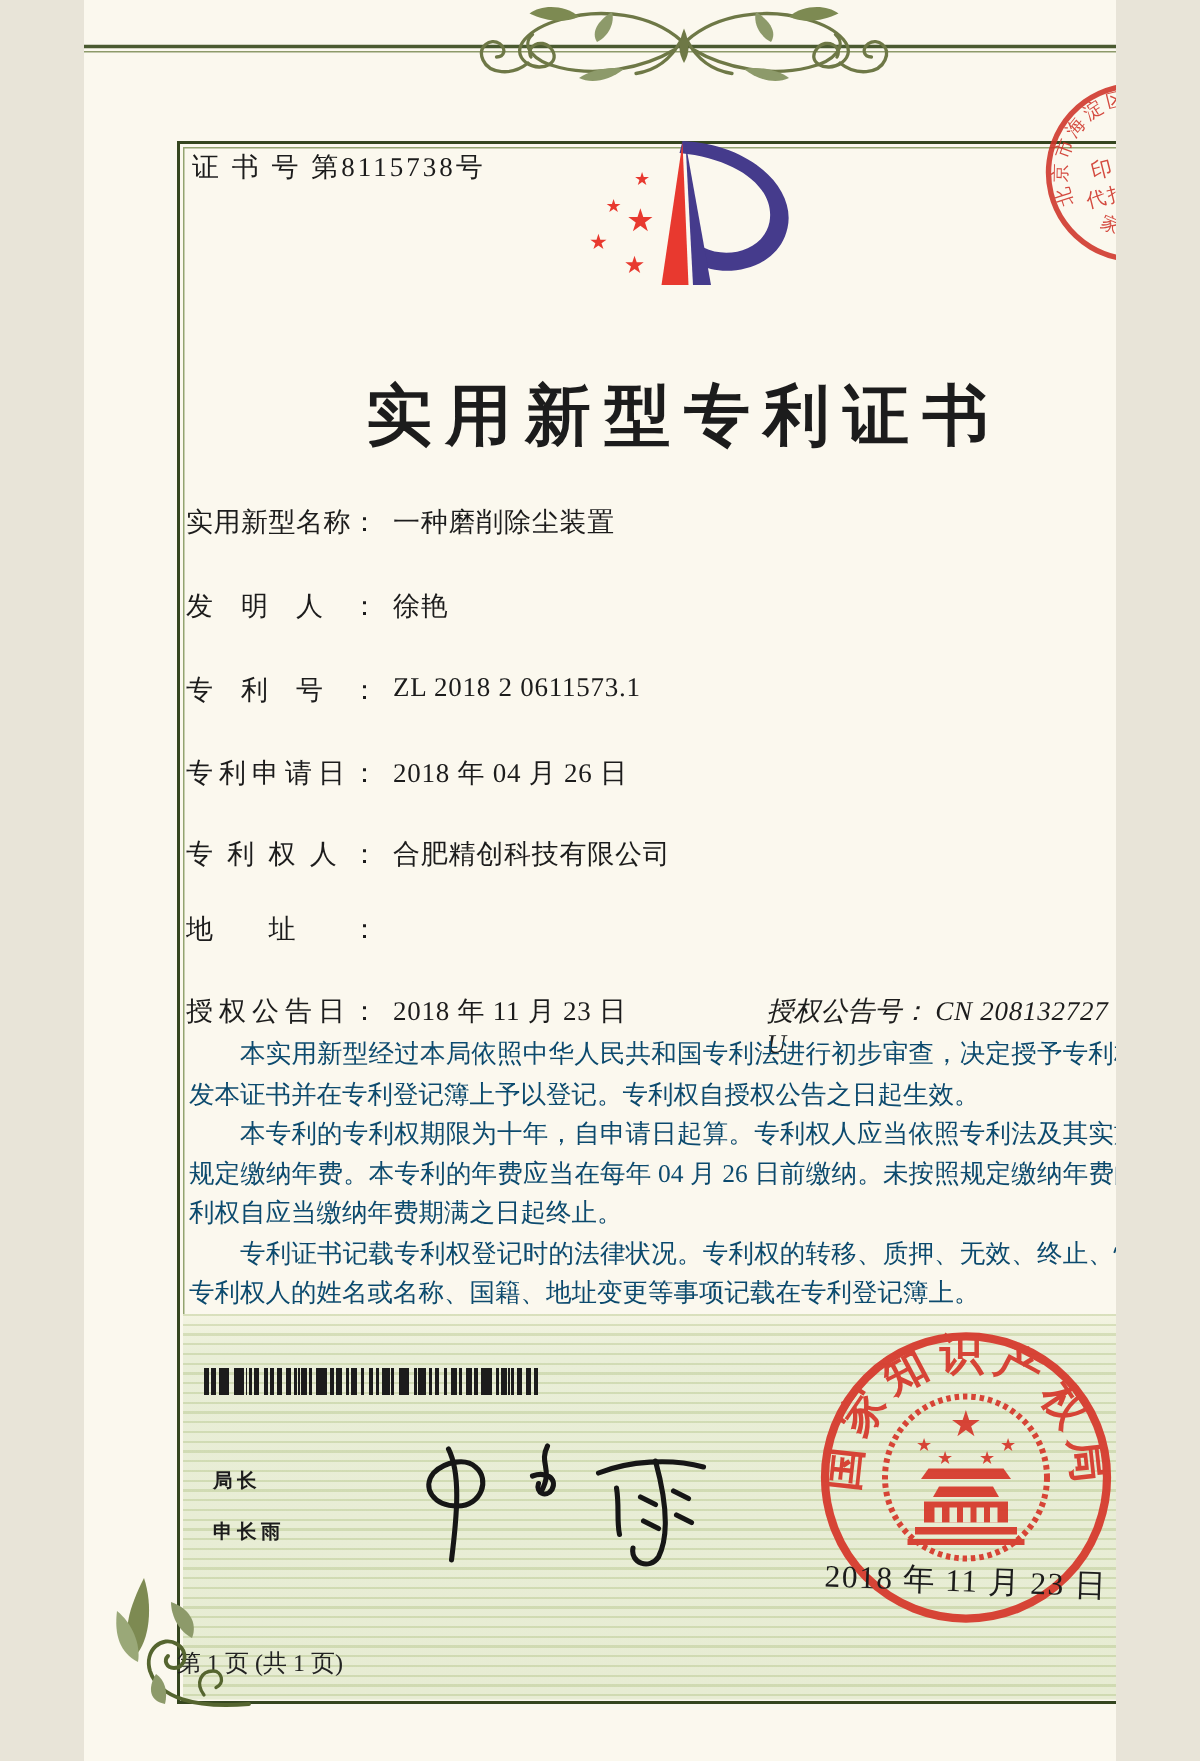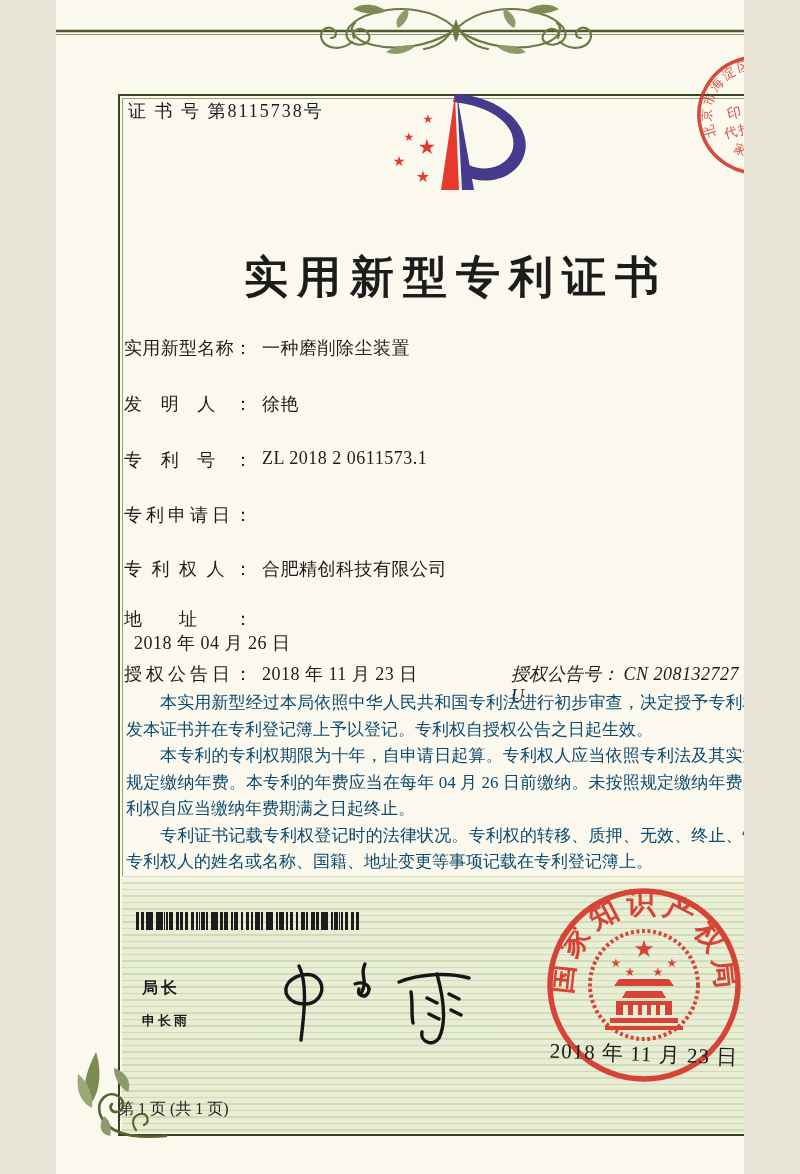--- a/index.html
+++ b/index.html
@@ -37,21 +37,21 @@
   .bodytext p { text-indent:2em; }
 
   .barcode {
     left:80px; top:912px; width:223px; height:18px;
     background:
       repeating-linear-gradient(90deg,#1c1c1c 0 2px,rgba(0,0,0,0) 2px 5px),
       repeating-linear-gradient(90deg,#1c1c1c 0 1px,rgba(0,0,0,0) 1px 7px),
       repeating-linear-gradient(90deg,#1c1c1c 0 3px,rgba(0,0,0,0) 3px 11px);
   }
 
-  .sig-title { left:86px; top:978px;  font-size:16px; font-weight:bold;
+  .sig-title { left:86px; top:978px;  font-size:13px; font-weight:bold;
                font-family:"Liberation Sans","DejaVu Sans",sans-serif; letter-spacing:3px; }
   .sig-name  { left:86px; top:1012px; font-size:13px; font-weight:bold;
                font-family:"Liberation Sans","DejaVu Sans",sans-serif; letter-spacing:3px; }
 
   .seal-date { left:478px; top:1040px; width:220px; text-align:center;
                font-size:21px; letter-spacing:1px; transform:rotate(2deg); }
 
   .footer { left:62px; top:1099px; width:650px; text-align:left; font-size:16px; color:#222; }
 </style>
 </head>
@@ -121,21 +121,21 @@
     <span class="fvalue">一种磨削除尘装置</span>
   </div>
   <div class="abs frow" style="top:392px;">
     <span class="flabel">发明人：</span>
     <span class="fvalue">徐艳</span>
   </div>
   <div class="abs frow" style="top:448px;">
     <span class="flabel">专利号：</span>
     <span class="fvalue">ZL 2018 2 0611573.1</span>
   </div>
-  <div class="abs frow" style="top:503px;flex-direction:column;">
+  <div class="abs frow" style="top:503px;">
     <span class="flabel">专利申请日：</span>
     <span class="fvalue">2018 年 04 月 26 日</span>
   </div>
   <div class="abs frow" style="top:557px;">
     <span class="flabel">专利权人：</span>
     <span class="fvalue">合肥精创科技有限公司</span>
   </div>
   <div class="abs frow" style="top:607px;">
     <span class="flabel">地址：</span>
   </div>

